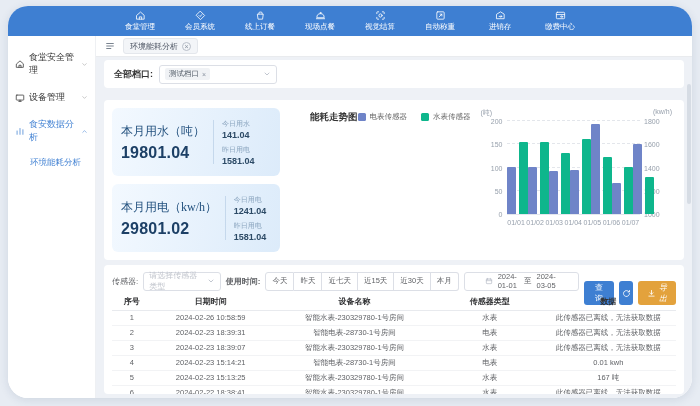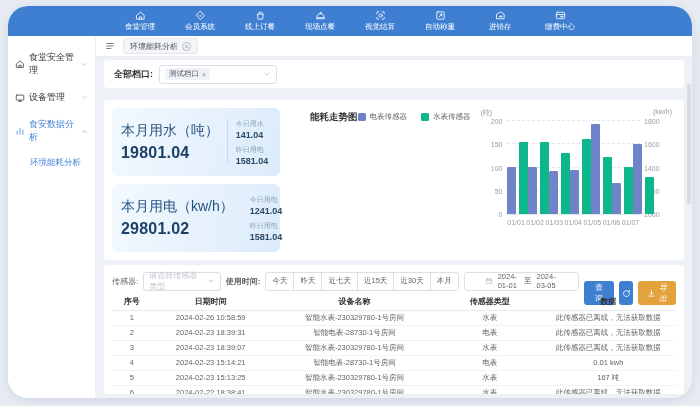--- a/index.html
+++ b/index.html
@@ -50,21 +50,21 @@
   .tag{display:flex;align-items:center;gap:3px;background:#f0f2f5;border-radius:2px;padding:1px 4px;font-size:7.5px;color:#57606b;}
   .tag-close{font-size:7px;color:#8a93a0;cursor:pointer;}
   .placeholder{font-size:8px;color:#c0c4cc;}
   
   .data-card{margin:4px 8px 0;background:#fff;border-radius:4px;height:160px;flex:0 0 160px;display:flex;
              gap:12px;padding:8px;}
   .stats-col{width:168px;flex:0 0 168px;display:flex;flex-direction:column;gap:8px;}
   .stat-card{flex:1;border-radius:6px;background:linear-gradient(105deg,#f3f9ff 0%,#dcebfa 100%);
              display:flex;align-items:center;padding:6px 9px;gap:8px;}
   .stat-main{flex:1;}
-  .stat-title{font-size:14px;color:#24527f;white-space:nowrap;}
+  .stat-title{font-size:12px;color:#24527f;white-space:nowrap;font-family:Liberation Serif, serif;}
   .stat-value{font-size:16px;font-weight:bold;color:#1d4066;margin-top:4px;letter-spacing:.2px;}
   .stat-div{width:1px;height:44px;background:#c5d8ec;}
   .stat-sub{width:52px;display:flex;flex-direction:column;gap:5px;}
   .sub-label{font-size:7px;color:#8aa4be;}
   .sub-value{font-size:9px;font-weight:bold;color:#2c4a66;margin-top:1px;}
   
   .chart-col{flex:1;display:flex;flex-direction:row;min-width:0;}
   .chart-head{display:flex;align-items:center;height:14px;margin-top:2px;}
   .chart-title{font-size:9.5px;font-weight:bold;color:#333;margin-left:18px;}
   .legend{margin-left:auto;display:flex;gap:14px;margin-right:6px;}

